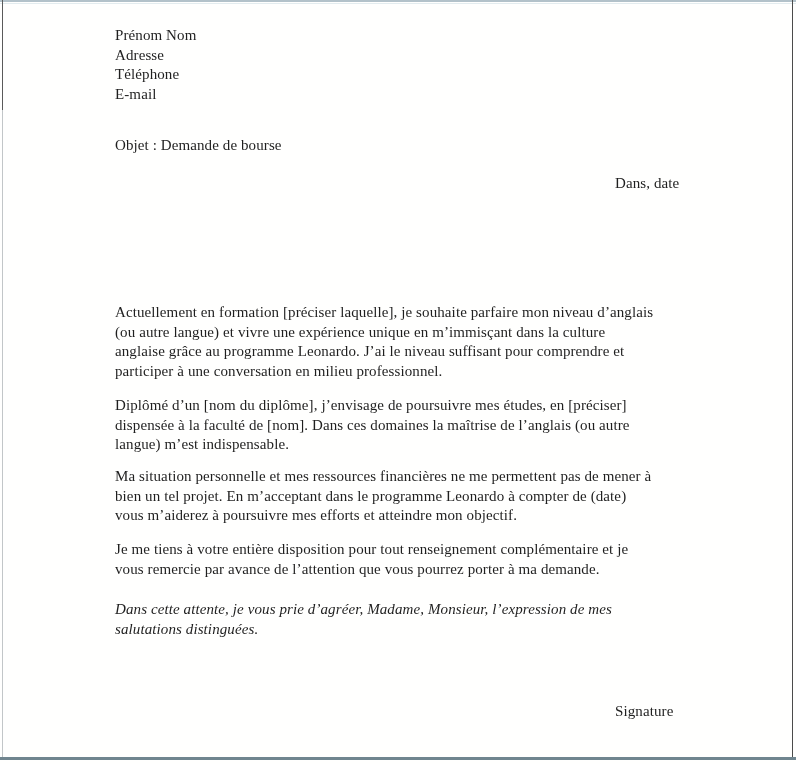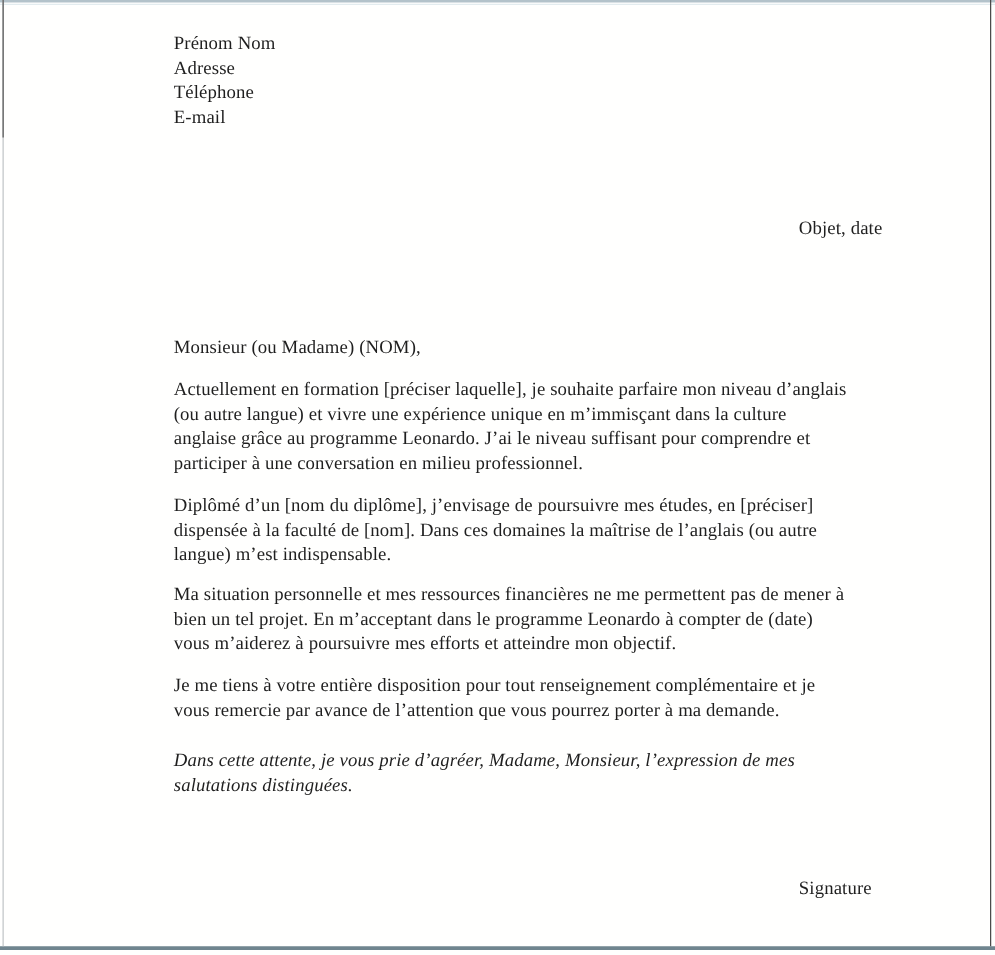--- a/index.html
+++ b/index.html
@@ -21,21 +21,21 @@
   }
   
   .edge { position: absolute; }
   .edge-top    { left: 0; top: 0; width: 796px; height: 2px; background: #b3c2ca; }
   .edge-top2   { left: 0; top: 3px; width: 796px; height: 1px; background: #e3ecef; }
   .edge-bottom { left: 0; top: 757px; width: 796px; height: 3px; background: #70858f; }
   .edge-left   { left: 2px; top: 0; width: 1px; height: 757px; background: #c2c6c8; }
   .edge-left-dark { left: 2px; top: 0; width: 1px; height: 110px; background: #5a5a5a; }
   .edge-right  { left: 792px; top: 0; width: 1px; height: 757px; background: #4b4b4b; }
 
-  .blk { position: absolute; margin-left: 24px; }
+  .blk { position: absolute; }
   .lines { white-space: pre-line; }
 
   #sender     { top: 26px;  left: 115px; }
   #subject    { top: 136px; left: 115px; }
   #placedate  { top: 174px; left: 615px; }
   #salutation { top: 269px; left: 115px; }
   .para       { left: 115px; width: 640px; }
   #p1 { top: 303px; }
   #p2 { top: 396px; }
   #p3 { top: 467px; }
@@ -53,24 +53,24 @@
   <div class="edge edge-bottom"></div>
   <div class="edge edge-left"></div>
   <div class="edge edge-left-dark"></div>
   <div class="edge edge-right"></div>
 
   <div id="sender" class="blk lines">Prénom Nom
 Adresse
 Téléphone
 E-mail</div>
 
+  <div id="subject" class="blk">Objet : Demande de bourse</div>
 
-  <div id="placedate" class="blk">Objet, date</div>
+  <div id="placedate" class="blk">Dans, date</div>
 
-  <div id="salutation" class="blk">Monsieur (ou Madame) (NOM),</div>
 
   <div id="p2" class="blk para lines">Diplômé d’un [nom du diplôme], j’envisage de poursuivre mes études, en [préciser]
 dispensée à la faculté de [nom]. Dans ces domaines la maîtrise de l’anglais (ou autre
 langue) m’est indispensable.</div>
 
   <div id="p1" class="blk para lines">Actuellement en formation [préciser laquelle], je souhaite parfaire mon niveau d’anglais
 (ou autre langue) et vivre une expérience unique en m’immisçant dans la culture
 anglaise grâce au programme Leonardo. J’ai le niveau suffisant pour comprendre et
 participer à une conversation en milieu professionnel.</div>
 

